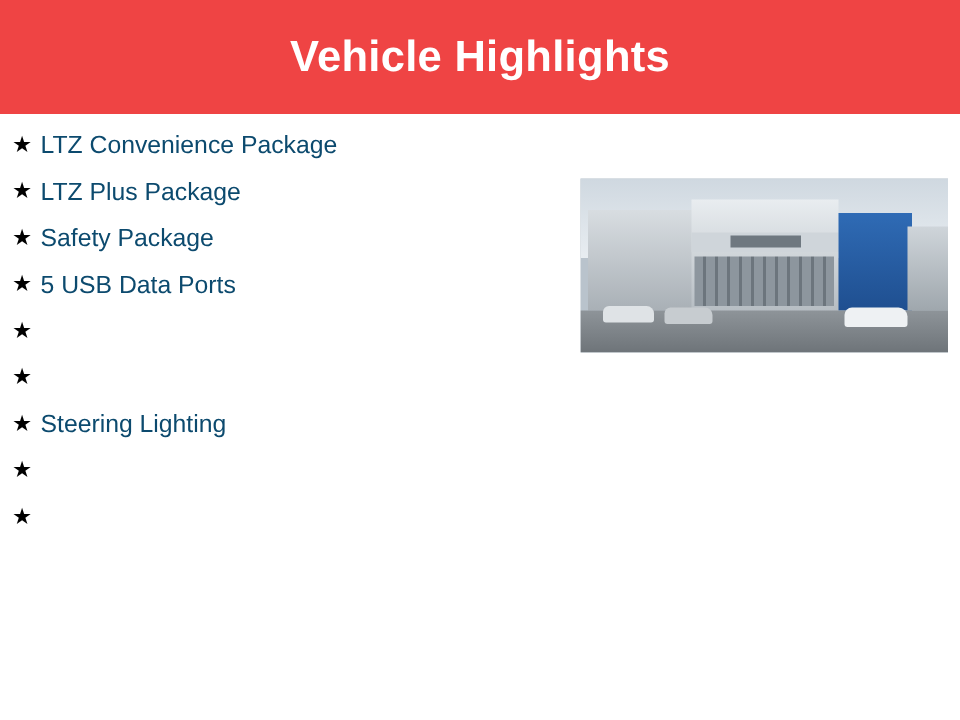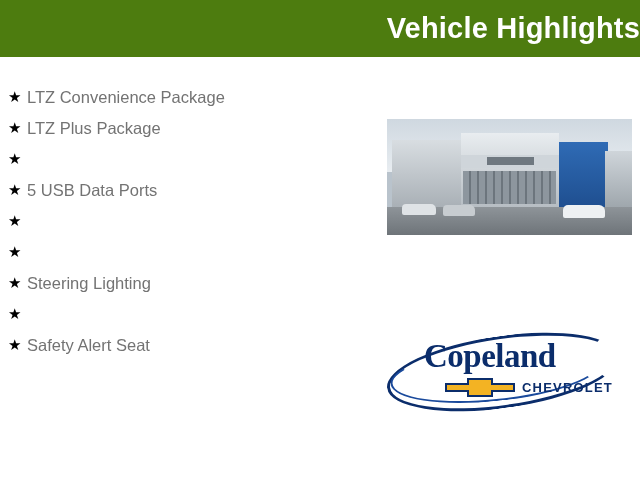--- a/index.html
+++ b/index.html
@@ -17,25 +17,25 @@
     position: relative;
     width: 640px;
     height: 480px;
     background: #ffffff;
   }
   .header-bar {
     position: absolute;
     left: 0;
     top: 0;
     width: 640px;
-    height: 57px;
-    background: #4d7c0f;
+    height: 76px;
+    background: #ef4444;
     display: flex;
     align-items: center;
-    justify-content: flex-end;
+    justify-content: center;
   }
   .header-title {
     color: #ffffff;
     font-size: 29px;
     font-weight: bold;
     letter-spacing: 0.2px;
     text-align: center;
   }
   .content {
     position: absolute;
@@ -57,21 +57,21 @@
   }
   .bullet-star {
     width: 19px;
     flex: 0 0 19px;
     color: #000000;
     font-size: 15px;
     line-height: 22px;
     text-align: left;
   }
   .bullet-text {
-    color: #737373;
+    color: #0c4a6e;
     font-size: 16.5px;
     line-height: 22px;
     max-width: 300px;
   }
   .photo {
     position: absolute;
     left: 387px;
     top: 43px;
     width: 245px;
     height: 116px;
@@ -214,20 +214,21 @@
         <span class="bullet-text">LTZ Convenience Package</span>
       </div>
 
       <div class="bullet-item">
         <span class="bullet-star">★</span>
         <span class="bullet-text">LTZ Plus Package</span>
       </div>
 
       <div class="bullet-item">
         <span class="bullet-star">★</span>
+        <span class="bullet-text">Safety Package</span>
       </div>
 
       <div class="bullet-item">
         <span class="bullet-star">★</span>
         <span class="bullet-text">5 USB Data Ports</span>
       </div>
 
       <div class="bullet-item">
         <span class="bullet-star">★</span>
       </div>
@@ -240,46 +241,34 @@
         <span class="bullet-star">★</span>
         <span class="bullet-text">Steering Lighting</span>
       </div>
 
       <div class="bullet-item">
         <span class="bullet-star">★</span>
       </div>
 
       <div class="bullet-item">
         <span class="bullet-star">★</span>
-        <span class="bullet-text">Safety Alert Seat</span>
       </div>
 
     </div>
 
     <div class="photo">
       <div class="sky"></div>
       <div class="bldg-left"></div>
       <div class="bldg-main"></div>
       <div class="bldg-band"></div>
       <div class="bldg-sign"></div>
       <div class="bldg-blue"></div>
       <div class="bldg-right"></div>
       <div class="glass"></div>
       <div class="ground"></div>
       <div class="car1"></div>
       <div class="car2"></div>
       <div class="car3"></div>
     </div>
 
-    <div class="logo">
-      <div class="logo-swoosh"></div>
-      <div class="logo-swoosh2"></div>
-      <div class="logo-word">Copeland</div>
-      <div class="logo-bowtie">
-        <svg viewBox="0 0 72 19" width="72" height="19">
-          <polygon points="2,6 24,6 24,1 48,1 48,6 70,6 70,13 48,13 48,18 24,18 24,13 2,13" fill="#F3B323" stroke="#0B2D6B" stroke-width="2"></polygon>
-        </svg>
-      </div>
-      <div class="logo-sub">CHEVROLET</div>
-    </div>
 
   </div>
 </div>
 
 </body></html>

